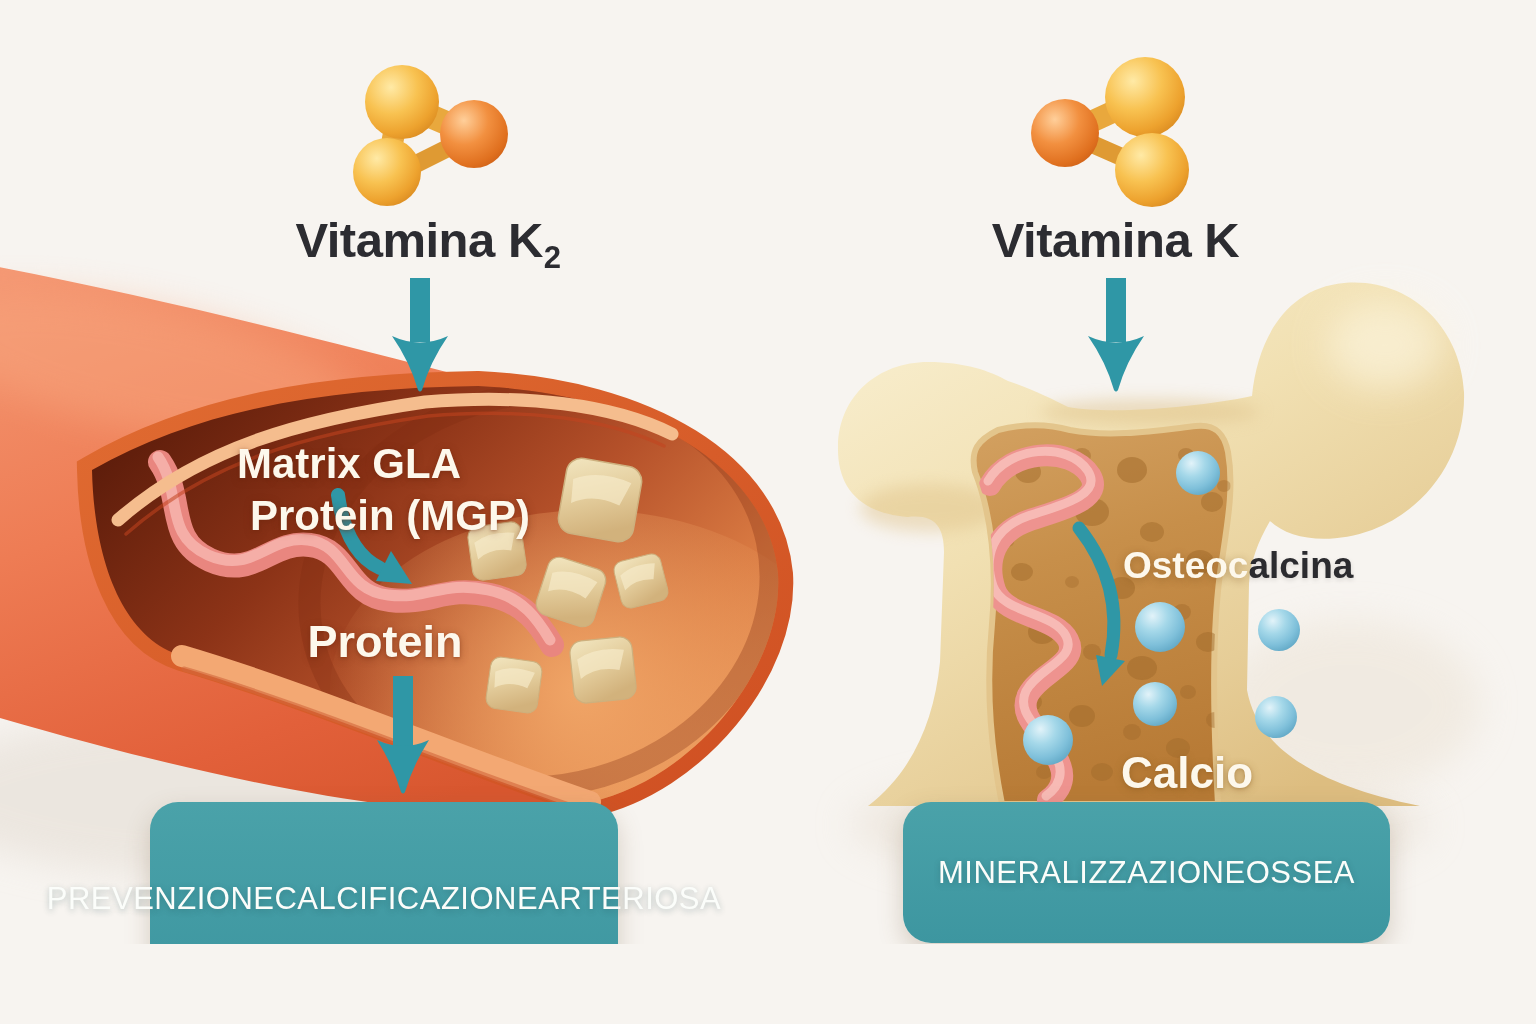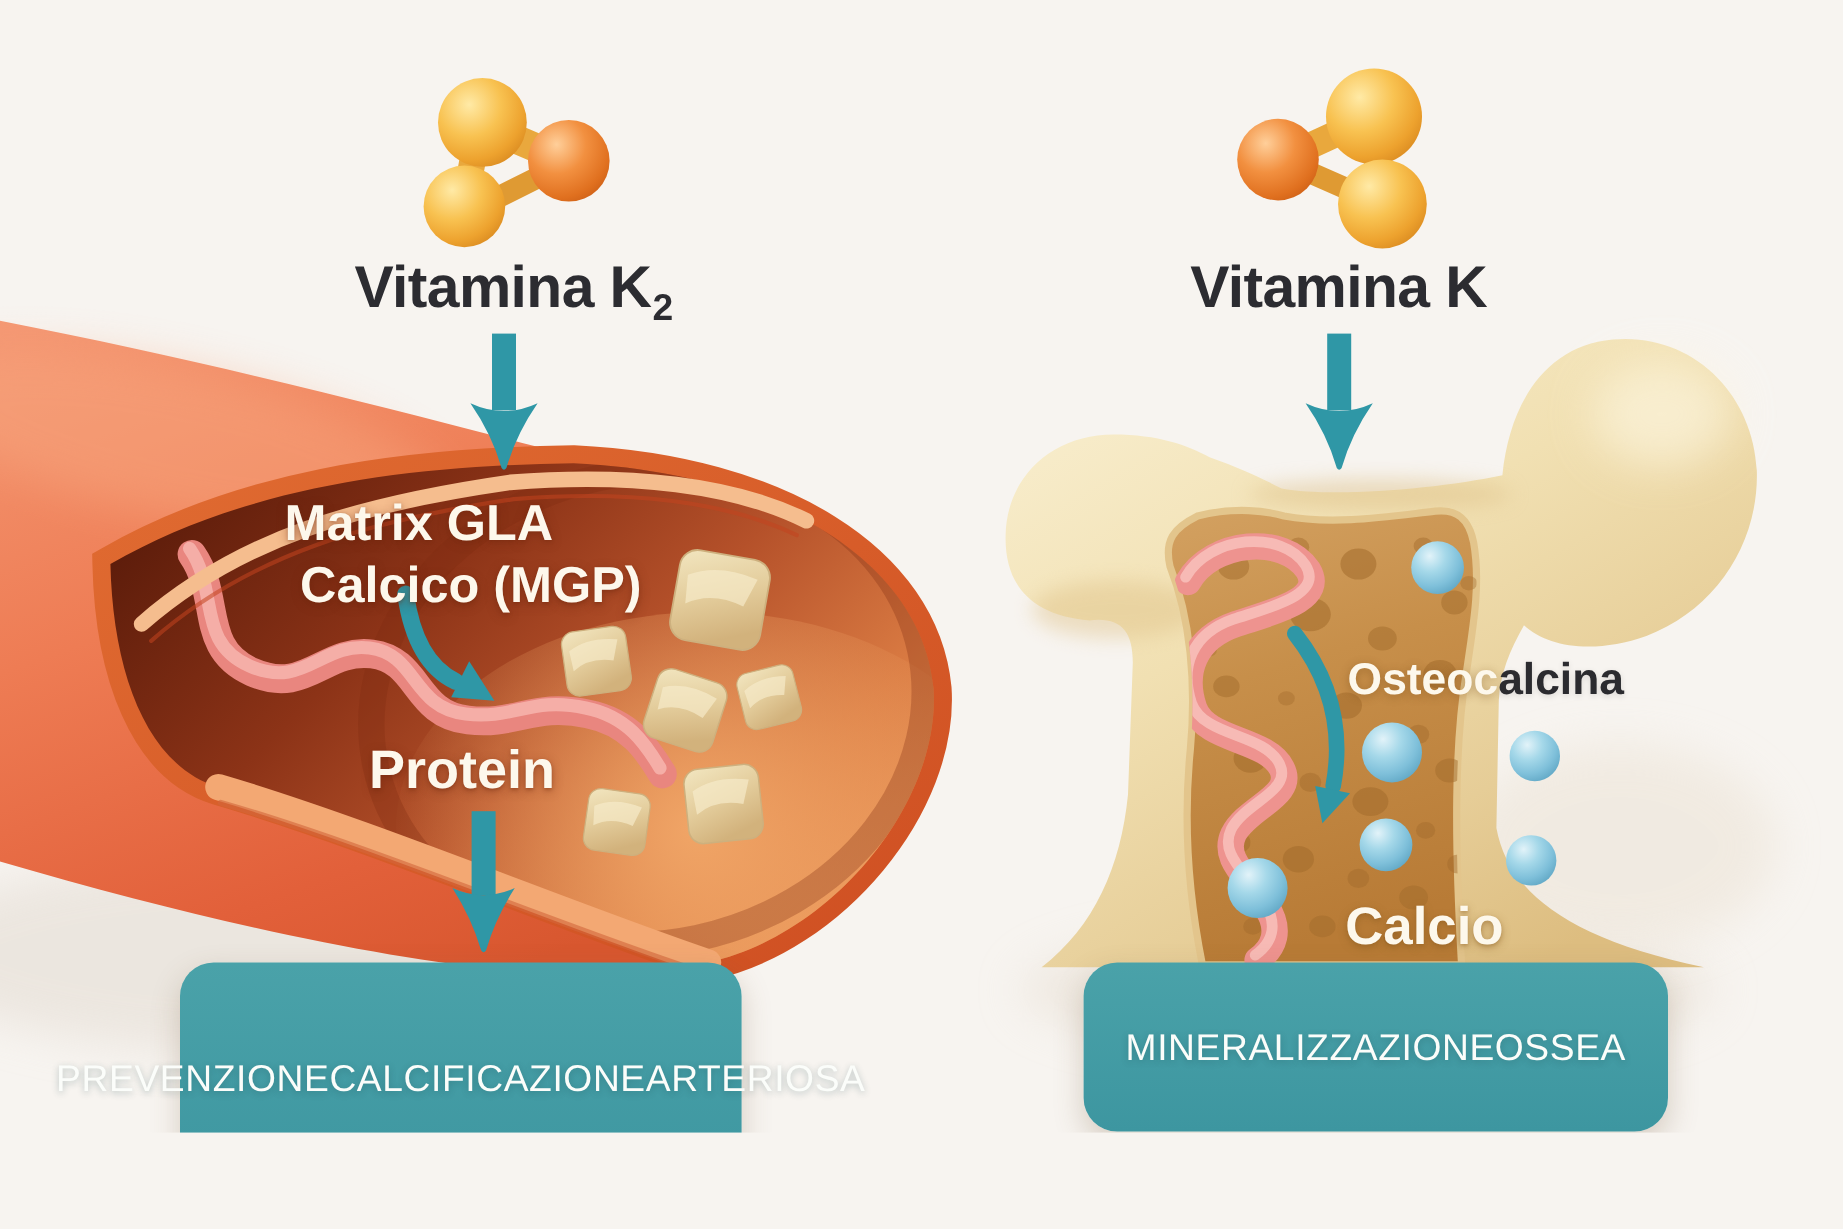--- a/index.html
+++ b/index.html
@@ -2,21 +2,21 @@
 <html><head>
 <meta charset="utf-8">
 <style>
   html,body{margin:0;padding:0;background:#f7f4f0;}
   .canvas{position:relative;width:1536px;height:944px;background:#f7f4f0;overflow:hidden;
           font-family:"Liberation Sans",sans-serif;}
   .label{position:absolute;font-weight:bold;white-space:nowrap;}
   .title{color:#2c2c31;font-size:49px;letter-spacing:-0.5px;transform:translateX(-50%);}
   .title .sub{font-size:31px;position:relative;top:11px;margin-left:1px;}
   .white-label{color:#fdf8ec;text-shadow:0 2px 9px rgba(110,40,15,.45),0 1px 3px rgba(110,40,15,.35);}
-  .mgp{font-size:42px;}
+  .mgp{font-size:42px;margin-top:28px;}
   .calcium-label{font-size:45px;transform:translateX(-50%);}
   .oc-label{font-size:37px;}
   .oc-light{color:#fdf8ec;text-shadow:0 2px 8px rgba(120,75,25,.45);}
   .oc-dark{color:#2b2b2f;text-shadow:0 2px 5px rgba(0,0,0,.12);}
   .bone-white{text-shadow:0 2px 8px rgba(140,95,35,.45),0 1px 3px rgba(140,95,35,.35);margin-left:37px;}
   .outcome{position:absolute;background:linear-gradient(180deg,#4aa2a9,#3d96a0);border-radius:28px;
            color:#fbfdfa;font-weight:normal;display:flex;flex-direction:row;align-items:center;
            justify-content:center;text-align:center;font-size:31px;line-height:1.22;letter-spacing:.5px;
            box-shadow:0 10px 24px rgba(120,90,60,.25);text-shadow:0 2px 6px rgba(25,70,75,.3);}
   svg{position:absolute;left:0;top:0;}
@@ -247,21 +247,21 @@
 </svg>
 
   <div class="label title" style="left:428px;top:212px;">
     <span>Vitamina K</span><span class="sub">2</span>
   </div>
   <div class="label title" style="left:1116px;top:212px;">
     <span>Vitamina K</span><span class="sub"></span>
   </div>
 
   <div class="label white-label mgp" style="left:237px;top:412px;">Matrix GLA</div>
-  <div class="label white-label mgp" style="left:250px;top:464px;">Calcico (MGP)</div>
+  <div class="label white-label mgp" style="left:250px;top:464px;">Protein (MGP)</div>
   <div class="label white-label calcium-label" style="left:385px;top:616px;">Protein</div>
 
   <div class="label oc-label" style="left:1123px;top:545px;">
     <span class="oc-light">Osteoc</span><span class="oc-dark">alcina</span>
   </div>
   <div class="label white-label bone-white calcium-label" style="left:1150px;top:748px;font-size:44px;">Calcio</div>
 
   <div class="outcome" style="left:150px;top:802px;width:468px;height:193px;">
     <div>PREVENZIONE</div>
     <div>CALCIFICAZIONE</div>

